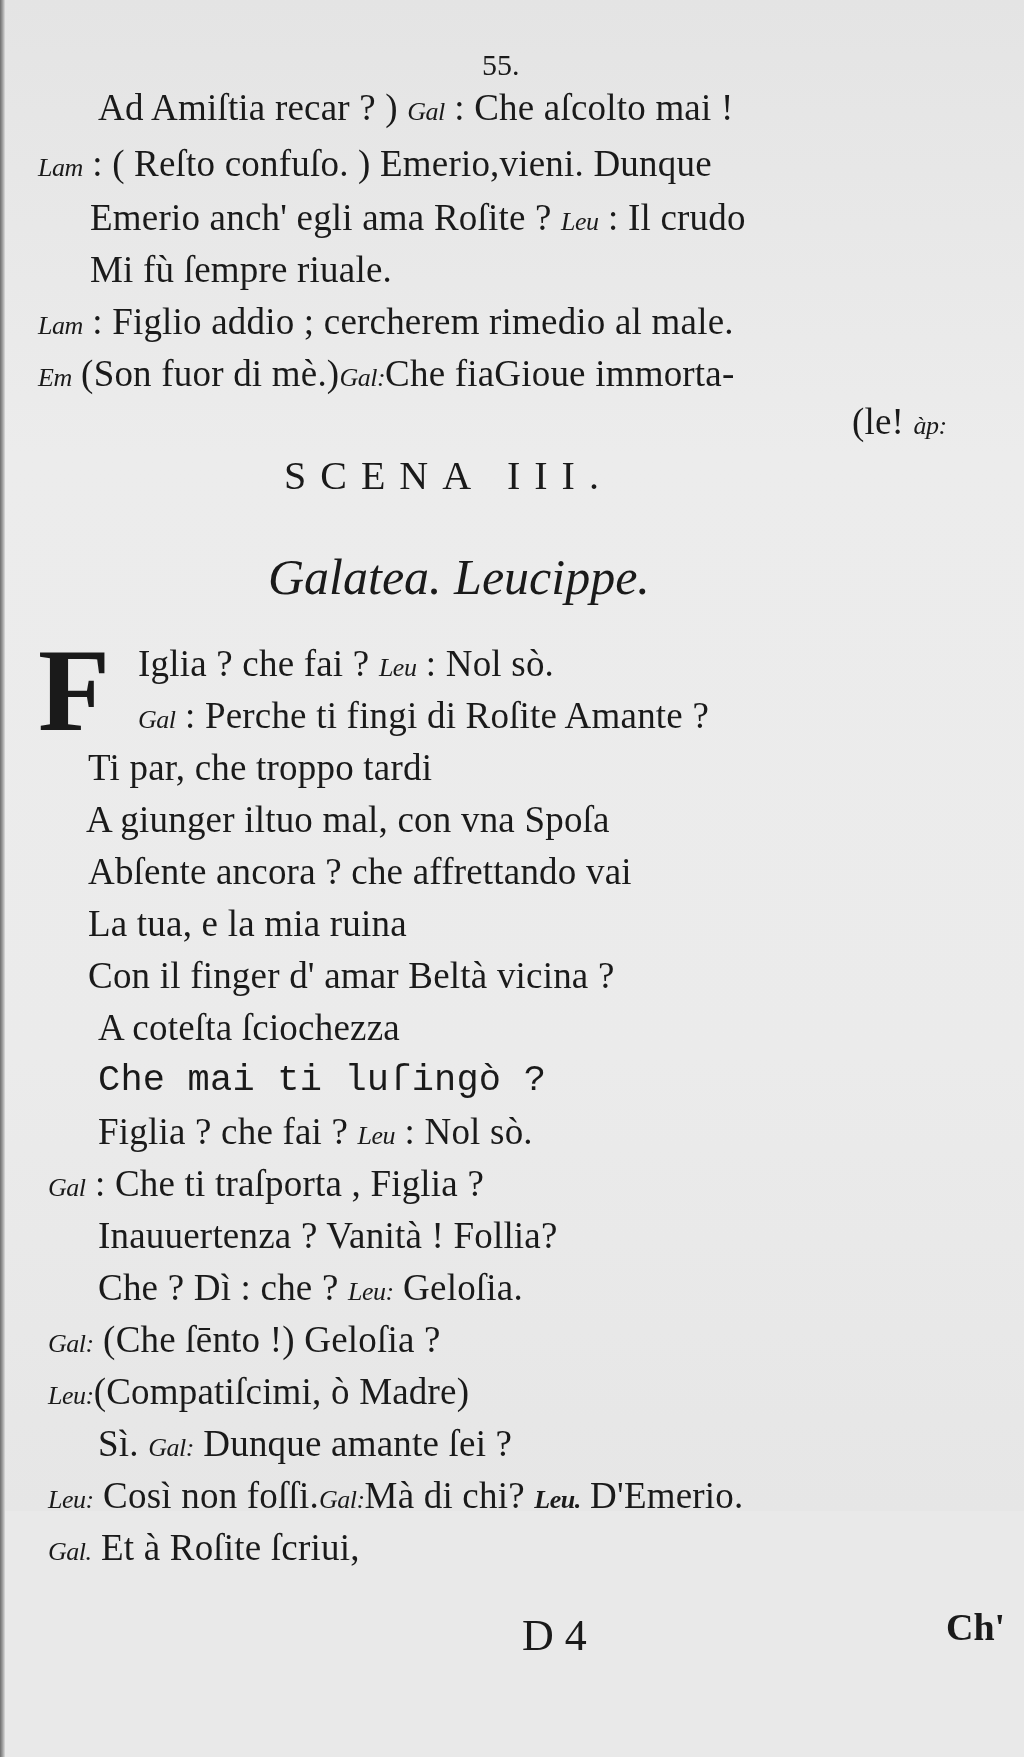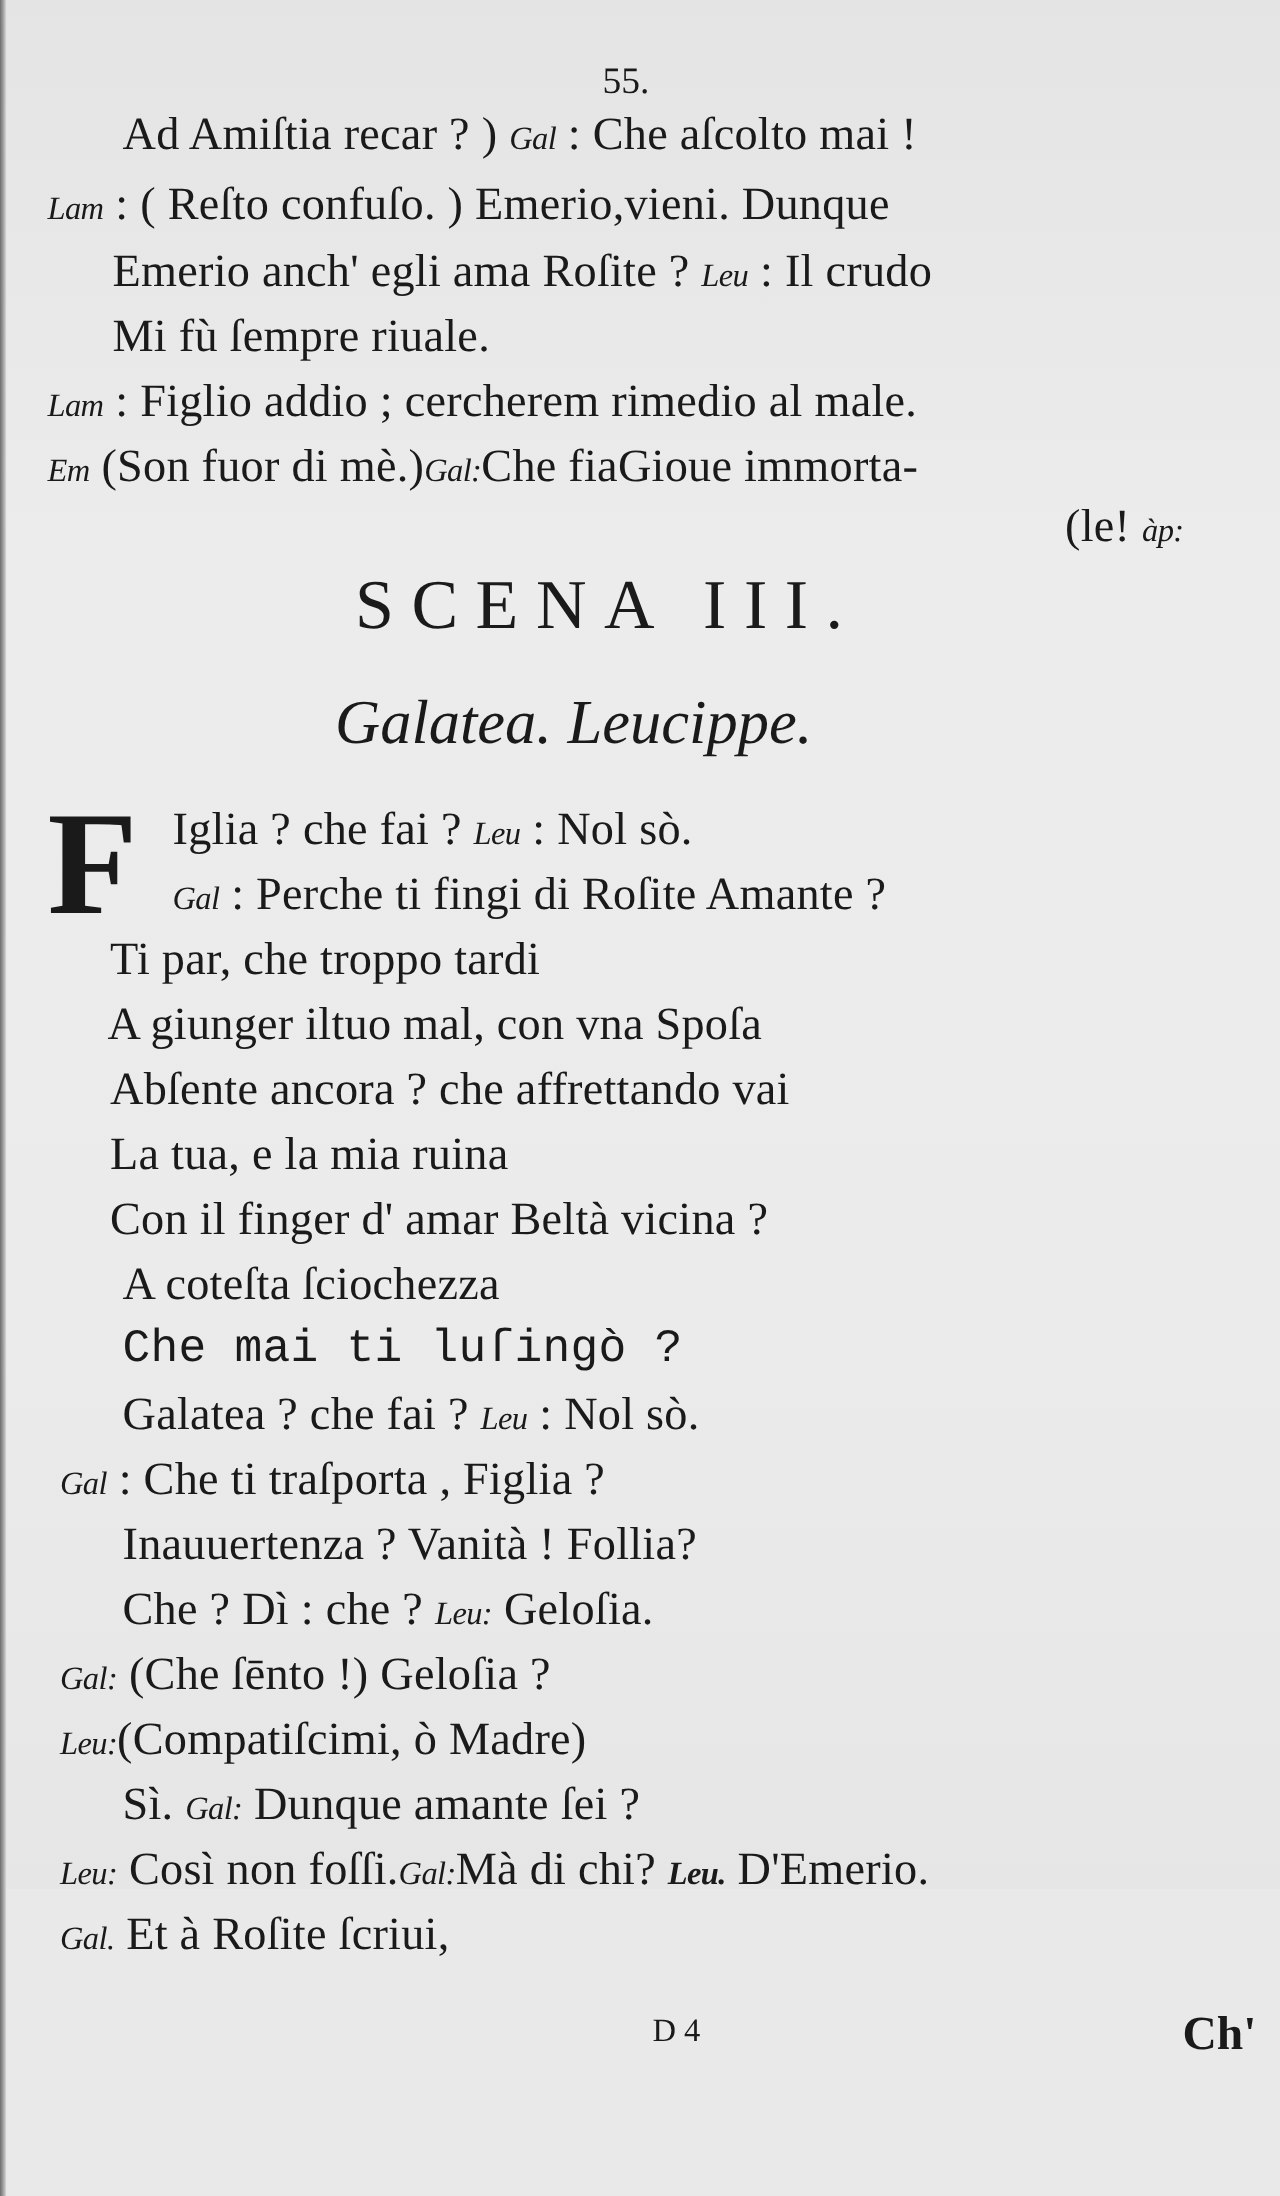--- a/index.html
+++ b/index.html
@@ -42,21 +42,21 @@
     .page-number {
       position: absolute;
       left: 482px;
       top: 48px;
       font-size: 30px;
     }
     .scene-title {
       position: absolute;
       left: 284px;
       top: 452px;
-      font-size: 56px;
+      font-size: 40px;
       letter-spacing: 14px;
       white-space: nowrap;
     }
     .scene-chars {
       position: absolute;
       left: 268px;
       top: 548px;
       font-size: 50px;
       font-style: italic;
       white-space: nowrap;
@@ -66,21 +66,21 @@
       left: 38px;
       top: 632px;
       font-size: 118px;
       line-height: 118px;
       font-weight: bold;
     }
     .signature {
       position: absolute;
       left: 522px;
       top: 1610px;
-      font-size: 26px;
+      font-size: 44px;
     }
     .catchword {
       position: absolute;
       left: 946px;
       top: 1605px;
       font-size: 38px;
       font-weight: bold;
     }
   </style>
 </head>
@@ -139,21 +139,21 @@
   <div class="line" style="left:88px; top:954px;">
     <span>Con il finger d' amar Beltà vicina ?</span>
   </div>
   <div class="line" style="left:98px; top:1006px;">
     <span>A coteſta ſciochezza</span>
   </div>
   <div class="line" style="left:98px; top:1058px;font-family:Liberation Mono, monospace;">
     <span>Che mai ti luſingò ?</span>
   </div>
   <div class="line" style="left:98px; top:1110px;">
-    <span>Galatea ? che fai ? </span><span class="spk">Leu</span><span> :  Nol sò.</span>
+    <span>Figlia ? che fai ? </span><span class="spk">Leu</span><span> :  Nol sò.</span>
   </div>
   <div class="line" style="left:48px; top:1162px;">
     <span class="spk">Gal</span><span> : Che ti traſporta ,  Figlia ?</span>
   </div>
   <div class="line" style="left:98px; top:1214px;">
     <span>Inauuertenza ? Vanità !  Follia?</span>
   </div>
   <div class="line" style="left:98px; top:1266px;">
     <span>Che ? Dì : che ? </span><span class="spk">Leu:</span><span> Geloſia.</span>
   </div>

